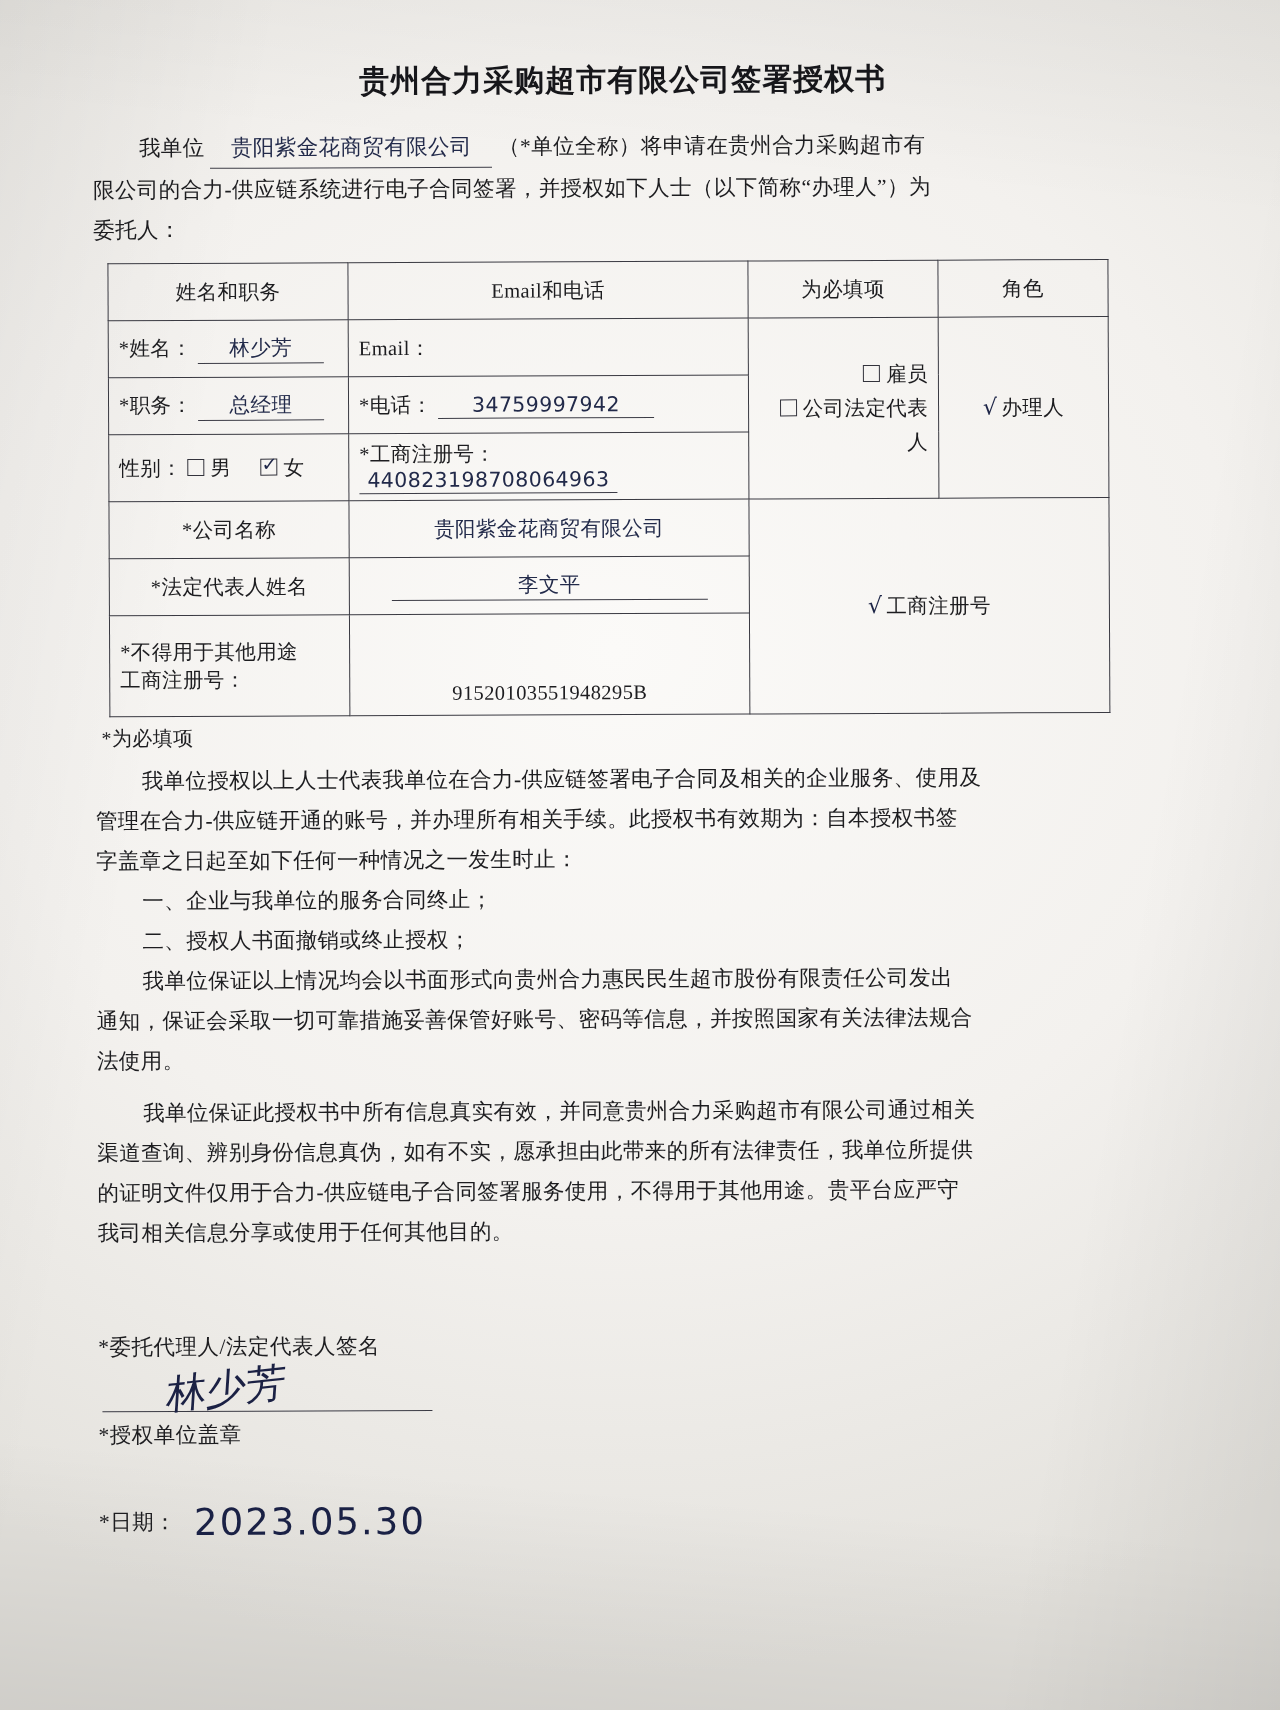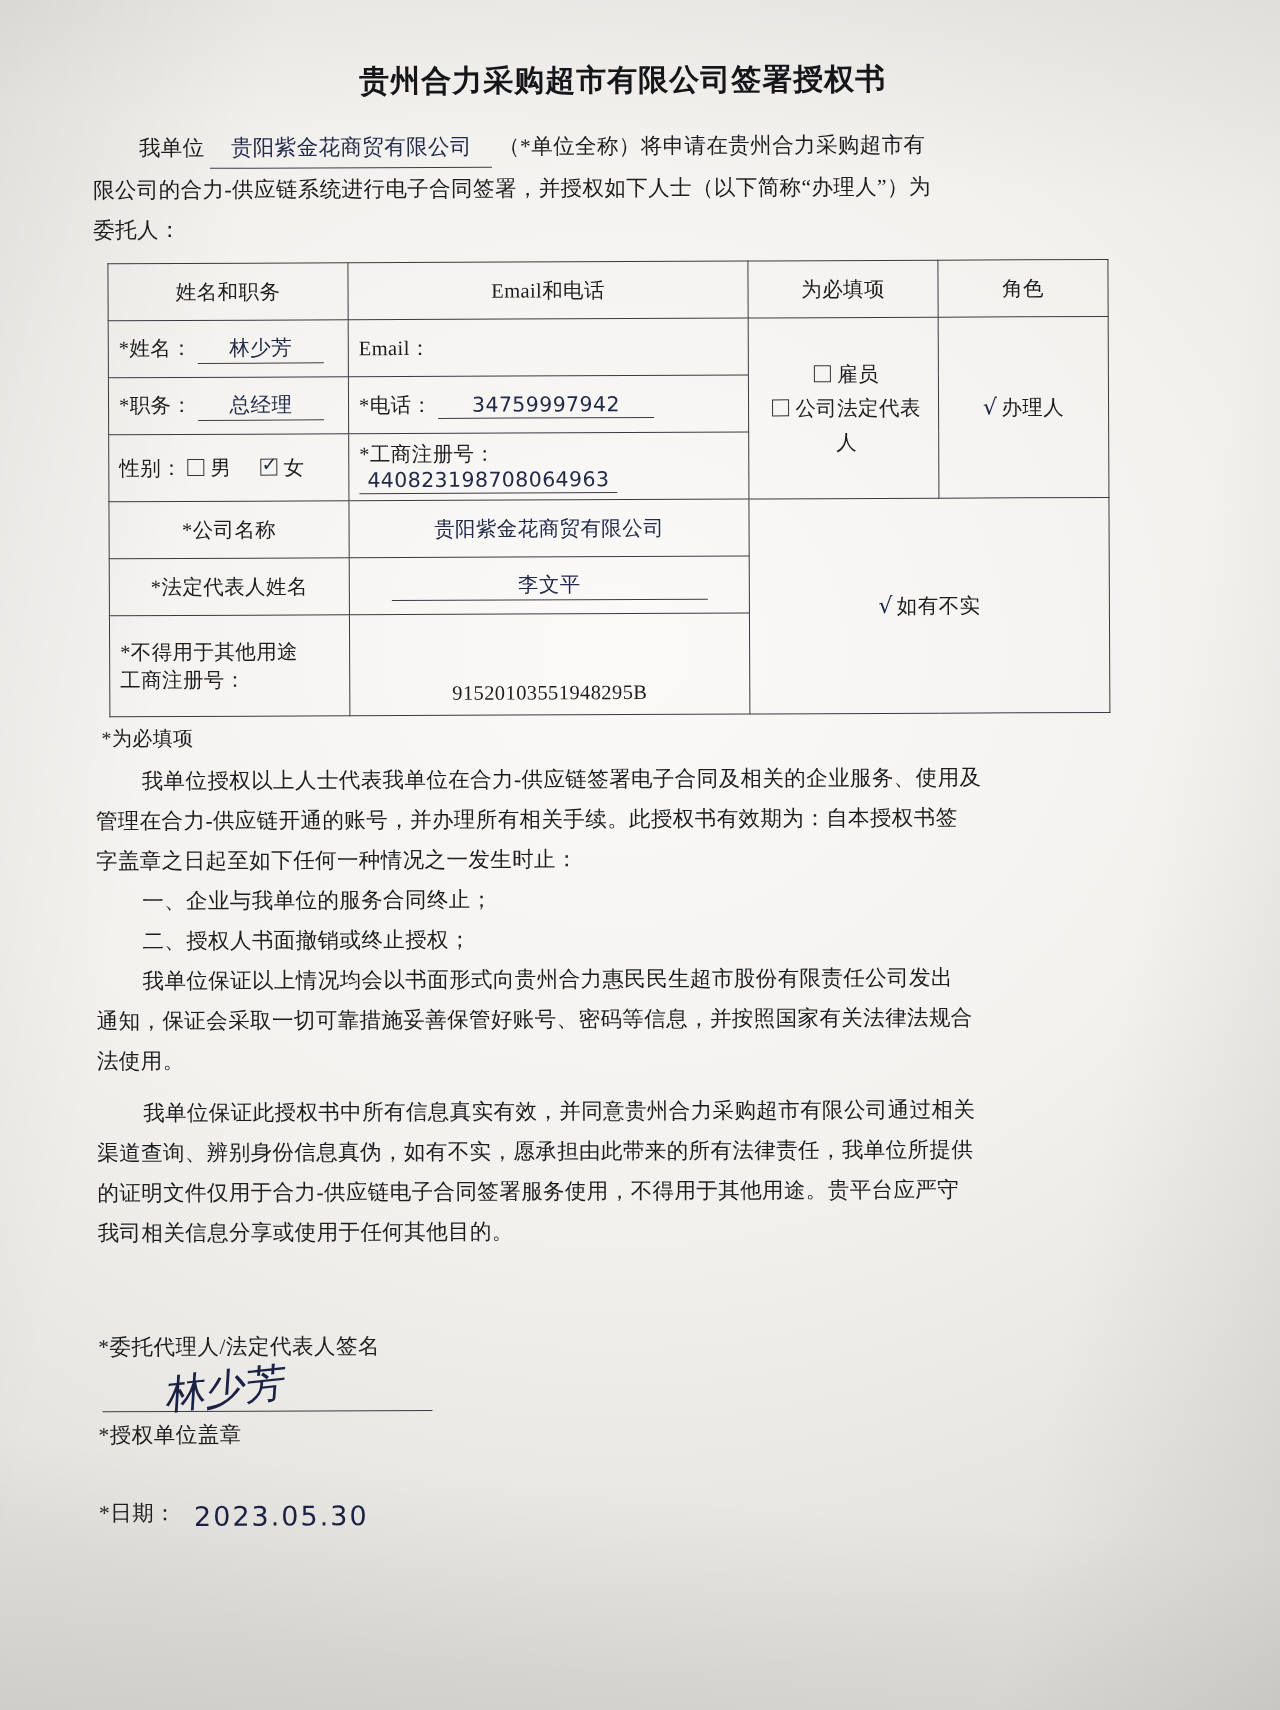--- a/index.html
+++ b/index.html
@@ -156,21 +156,21 @@
     transform: rotate(-6deg) skewX(-10deg);
     white-space: nowrap;
   }
   .date-row {
     font-size: 21.5px;
     margin-top: 46px;
     letter-spacing: 0.5px;
   }
   .date-val {
     font-family: "DejaVu Sans", sans-serif;
-    font-size: 27px;
+    font-size: 37px;
     color: #1a2145;
     margin-left: 12px;
     letter-spacing: 2px;
     position: relative;
     top: 6px;
   }
 </style>
 </head>
 <body>
 
@@ -207,21 +207,21 @@
         <tr>
           <td>
             <span>*姓名：</span>
             <span class="u-line" style="min-width:110px;">林少芳</span>
           </td>
           <td>
             <span>Email：</span>
             <span></span>
           </td>
           <td rowspan="3" class="ctr">
-            <div style="text-align:center; padding-left:6px; line-height:34px;">
+            <div style="text-align:right; padding-left:6px; line-height:34px;">
               <div>
                 <span class="chk"></span><span>雇员</span>
               </div>
               <div>
                 <span class="chk"></span><span>公司法定代表人</span>
               </div>
             </div>
           </td>
           <td rowspan="3" class="ctr">
             <span class="tick">√</span><span>办理人</span>
@@ -249,21 +249,21 @@
           <td>
             <span>*工商注册号：</span>
             <span class="u-line" style="min-width:230px;">440823198708064963</span>
           </td>
         </tr>
 
         <tr>
           <td class="ctr">*公司名称</td>
           <td class="ctr" style="font-family:'DejaVu Sans',sans-serif;color:#222a4a;">贵阳紫金花商贸有限公司</td>
           <td rowspan="3" colspan="2" class="ctr">
-            <span class="tick">√</span><span>如有不实</span>
+            <span class="tick">√</span><span>工商注册号</span>
           </td>
         </tr>
 
         <tr>
           <td class="ctr">*法定代表人姓名</td>
           <td class="ctr">
             <span class="u-line" style="min-width:300px;">李文平</span>
           </td>
         </tr>
 

